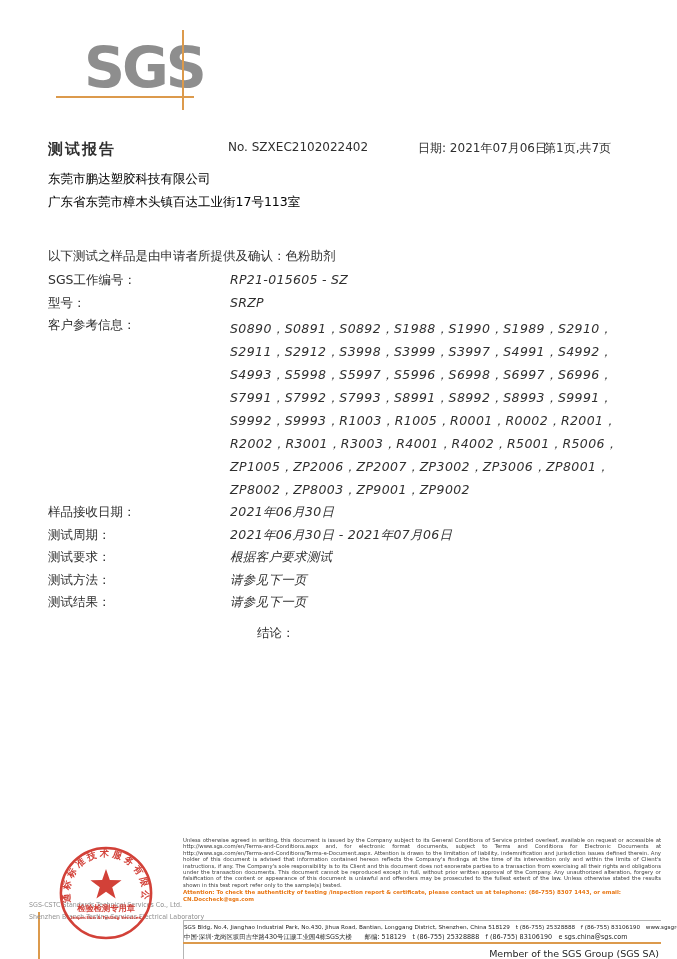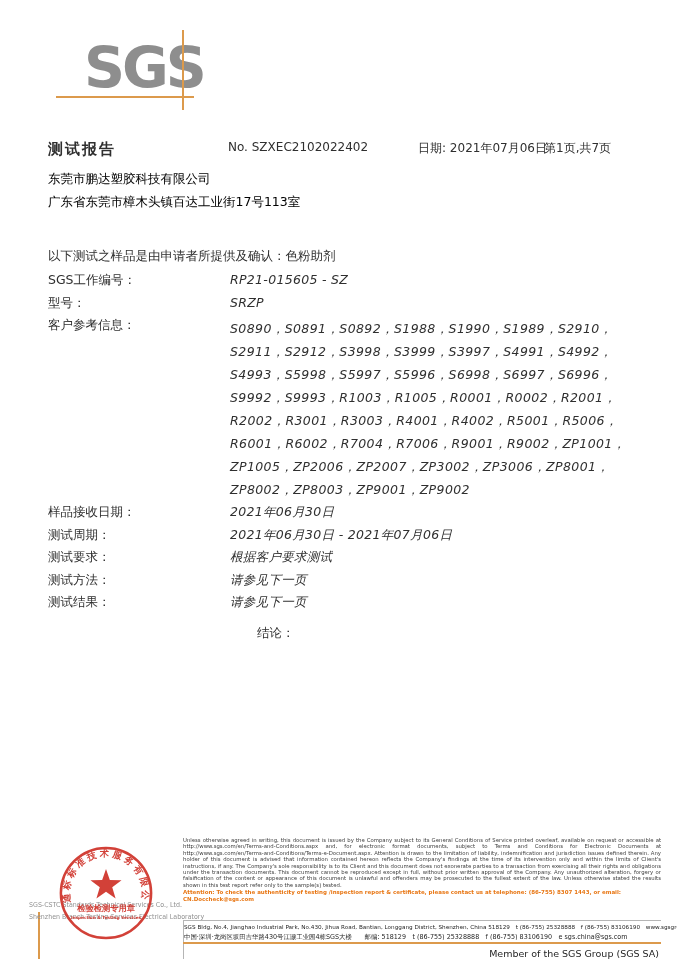--- a/index.html
+++ b/index.html
@@ -79,23 +79,23 @@
   <div class="row">
     <div class="lbl">型号：</div>
     <div class="val">SRZP</div>
   </div>
   <div class="row row-refs">
     <div class="lbl">客户参考信息：</div>
     <div class="val ref-lines">
       <div>S0890，S0891，S0892，S1988，S1990，S1989，S2910，</div>
       <div>S2911，S2912，S3998，S3999，S3997，S4991，S4992，</div>
       <div>S4993，S5998，S5997，S5996，S6998，S6997，S6996，</div>
+      <div>S7991，S7992，S7993，S8991，S8992，S8993，S9991，</div>
       <div>S9992，S9993，R1003，R1005，R0001，R0002，R2001，</div>
       <div>R2002，R3001，R3003，R4001，R4002，R5001，R5006，</div>
-      <div>R6001，R6002，R7004，R7006，R9001，R9002，ZP1001，</div>
       <div>ZP1005，ZP2006，ZP2007，ZP3002，ZP3006，ZP8001，</div>
       <div>ZP8002，ZP8003，ZP9001，ZP9002</div>
     </div>
   </div>
   <div class="row">
     <div class="lbl">样品接收日期：</div>
     <div class="val">2021年06月30日</div>
   </div>
   <div class="row">
     <div class="lbl">测试周期：</div>

